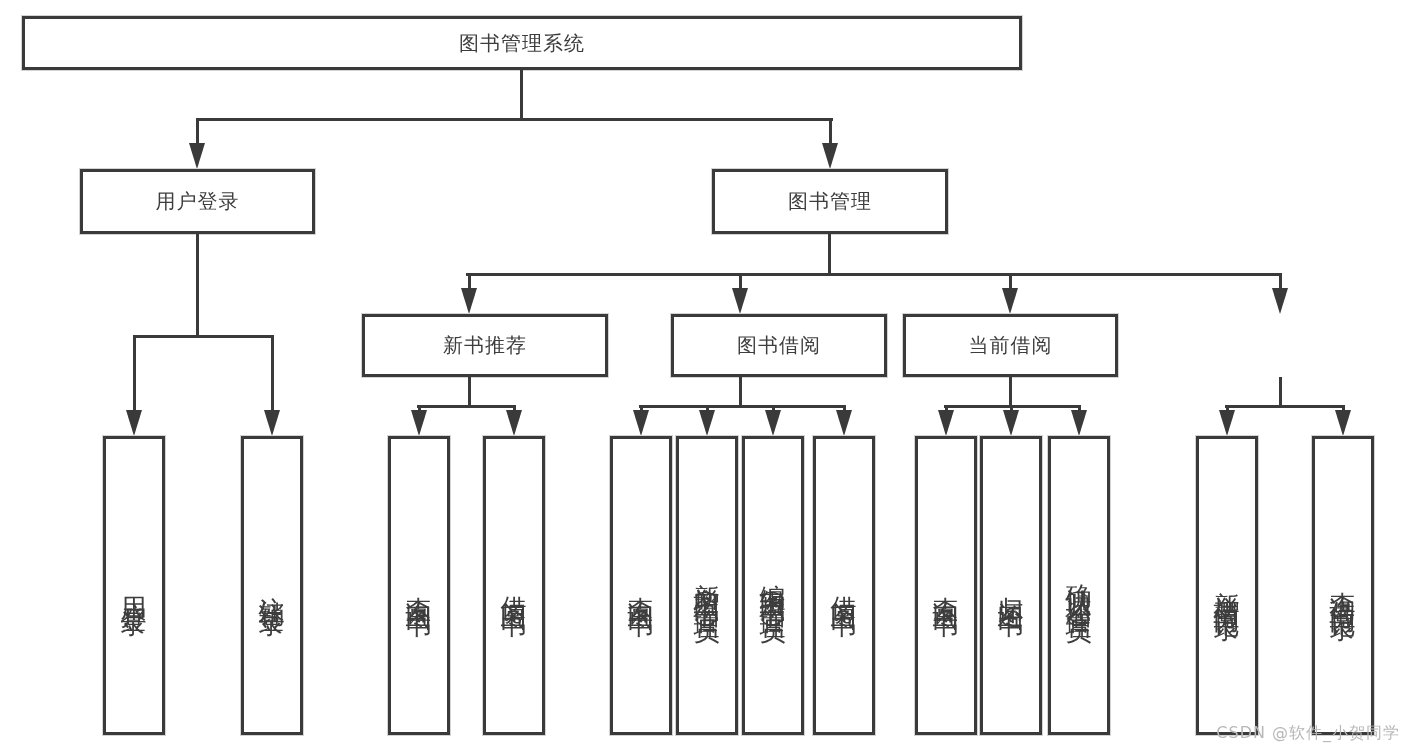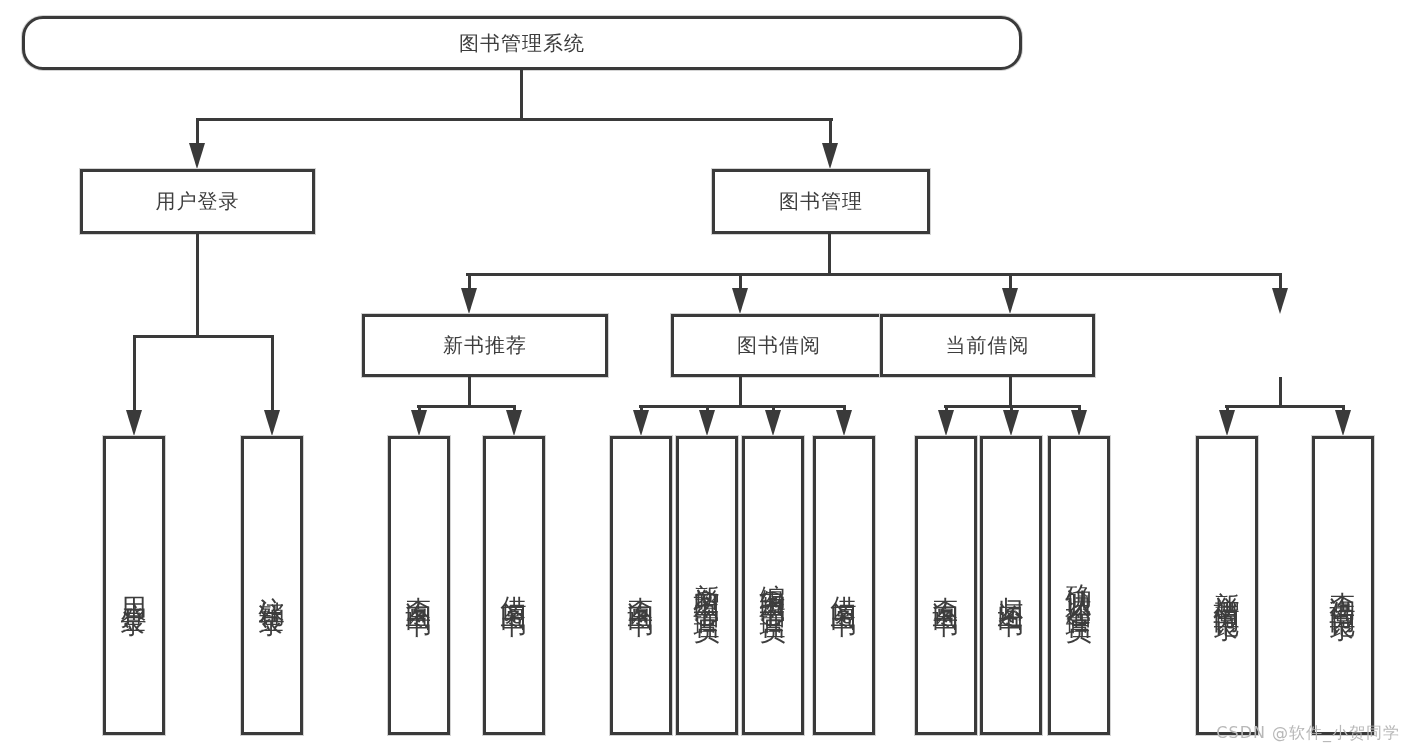--- a/index.html
+++ b/index.html
@@ -51,39 +51,39 @@
     position:absolute;right:5px;bottom:3px;
     font-size:16px;color:var(--wm);letter-spacing:1px;
     z-index:10;white-space:nowrap;
   }
 </style>
 </head>
 <body>
 
 <div class="canvas">
 
-  <div class="node" style="left:22px;top:16px;width:1000px;height:54px;border-radius:21px;">
+  <div class="node" style="left:22px;top:16px;width:1000px;height:54px;">
     <span class="h-label">图书管理系统</span>
   </div>
 
   <div class="line" style="left:520px;top:70px;width:3px;height:48px;"></div>
   <div class="line" style="left:196px;top:118px;width:637px;height:3px;"></div>
   <div class="drop" style="left:189px;top:121px;height:48px;">
     <div class="stem"></div>
       <div class="head"></div>
   </div>
   <div class="drop" style="left:822px;top:121px;height:48px;">
     <div class="stem"></div>
       <div class="head"></div>
   </div>
 
   <div class="node" style="left:80px;top:169px;width:235px;height:65px;">
     <span class="h-label">用户登录</span>
   </div>
-  <div class="node" style="left:712px;top:169px;width:218px;height:65px;">
+  <div class="node" style="left:712px;top:169px;width:236px;height:65px;">
     <span class="h-label">图书管理</span>
   </div>
 
   <div class="line" style="left:196px;top:234px;width:3px;height:101px;"></div>
   <div class="line" style="left:133px;top:335px;width:141px;height:3px;"></div>
   <div class="drop" style="left:126px;top:338px;height:98px;">
     <div class="stem"></div>
       <div class="head"></div>
   </div>
   <div class="drop" style="left:264px;top:338px;height:98px;">
@@ -109,21 +109,21 @@
     <div class="stem"></div>
       <div class="head"></div>
   </div>
 
   <div class="node" style="left:362px;top:314px;width:246px;height:63px;">
     <span class="h-label">新书推荐</span>
   </div>
   <div class="node" style="left:632px;top:314px;width:216px;height:63px;margin-left:39px;">
     <span class="h-label">图书借阅</span>
   </div>
-  <div class="node" style="left:880px;top:314px;width:215px;height:63px;">
+  <div class="node" style="left:903px;top:314px;width:215px;height:63px;">
     <span class="h-label">当前借阅</span>
   </div>
 
   <div class="line" style="left:468px;top:377px;width:3px;height:28px;"></div>
   <div class="line" style="left:417px;top:405px;width:99px;height:3px;"></div>
   <div class="drop" style="left:411px;top:408px;height:28px;">
     <div class="stem"></div>
       <div class="head"></div>
   </div>
   <div class="drop" style="left:506px;top:408px;height:28px;">

